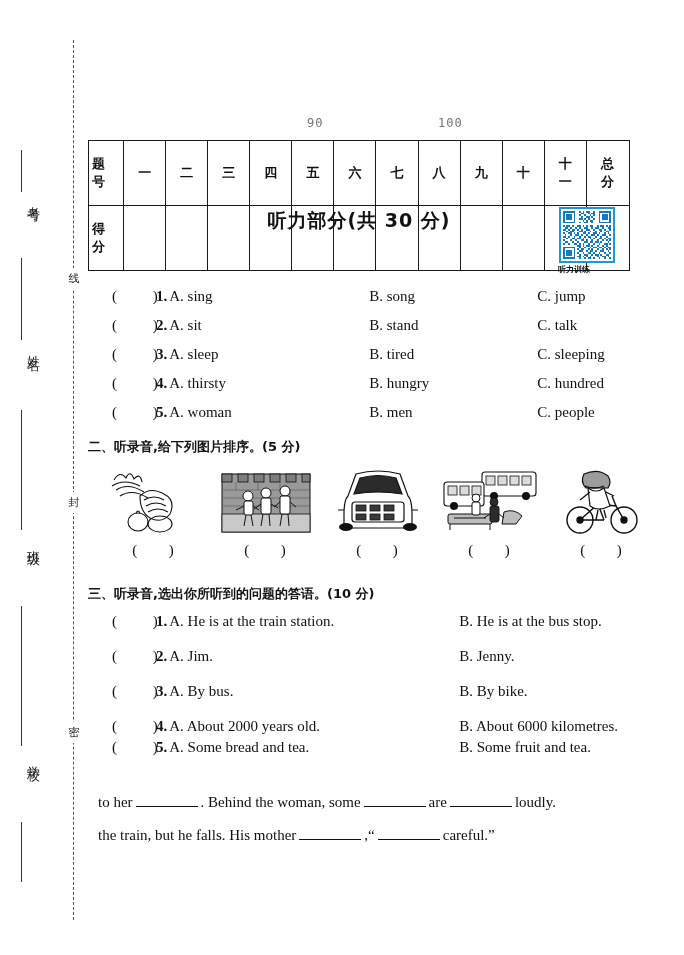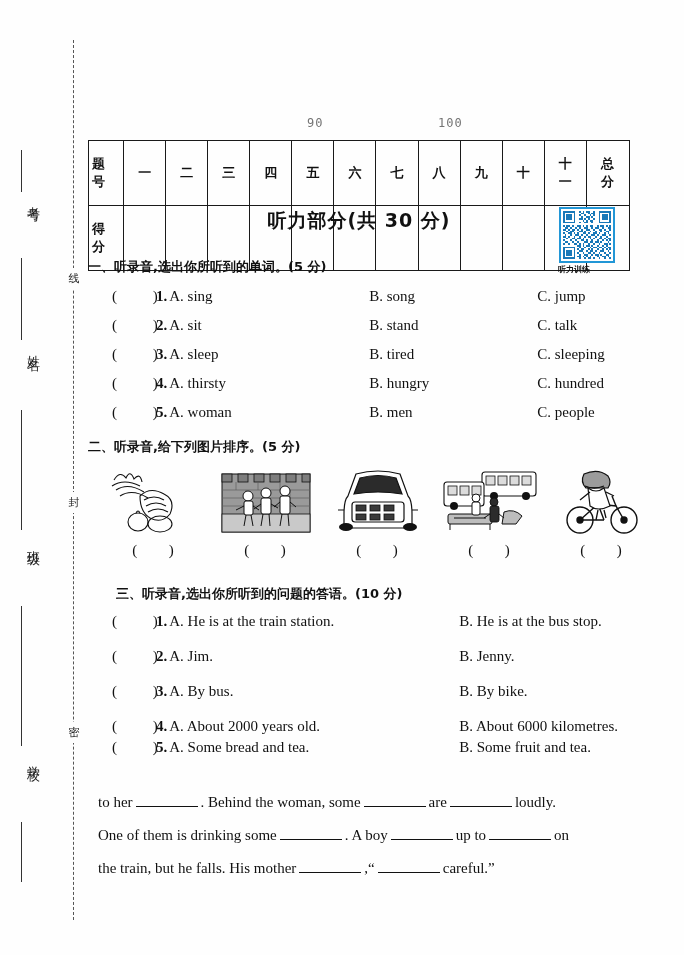--- a/index.html
+++ b/index.html
@@ -167,21 +167,21 @@
     position: absolute;
     left: 0;
     font-family: "DejaVu Sans", sans-serif;
     font-size: 13px;
     font-weight: bold;
     letter-spacing: 0px;
     white-space: nowrap;
   }
   #sec1-head { top: 258px; }
   #sec2-head { top: 438px; }
-  #sec3-head { top: 585px; margin-left: 28px; }
+  #sec3-head { top: 585px; }
   #sec4-head { top: 763px; }
 
   
   .choice-row {
     position: absolute;
     left: 24px;
     width: 530px;
     height: 28px;
     font-size: 15px;
     white-space: nowrap;
@@ -527,21 +527,20 @@
           <rect x="15" y="27" width="2" height="1"></rect>
             <rect x="18" y="27" width="1" height="1"></rect>
           <rect x="21" y="27" width="1" height="1"></rect>
             <rect x="24" y="27" width="1" height="1"></rect>
           <rect x="27" y="27" width="1" height="1"></rect>
         </g>
       </svg>
       <div id="qr-caption">听力训练</div>
     </div>
 
-    <div class="sec-head" id="sec1-head">一、听录音,选出你所听到的单词。(5 分)</div>
 
     <div class="choice-row s1" style="top:288px;">
       <span class="ch-bracket">(    )</span><span class="ch-num">1.</span><span class="ch-opt opt-a">A. sing</span><span class="ch-opt opt-b">B. song</span><span class="ch-opt opt-c">C. jump</span>
     </div>
     <div class="choice-row s1" style="top:317px;">
       <span class="ch-bracket">(    )</span><span class="ch-num">2.</span><span class="ch-opt opt-a">A. sit</span><span class="ch-opt opt-b">B. stand</span><span class="ch-opt opt-c">C. talk</span>
     </div>
     <div class="choice-row s1" style="top:346px;">
       <span class="ch-bracket">(    )</span><span class="ch-num">3.</span><span class="ch-opt opt-a">A. sleep</span><span class="ch-opt opt-b">B. tired</span><span class="ch-opt opt-c">C. sleeping</span>
     </div>
@@ -720,21 +719,18 @@
     <div class="choice-row s3" style="top:739px;">
       <span class="ch-bracket">(    )</span><span class="ch-num">5.</span><span class="ch-opt opt-a">A. Some bread and tea.</span><span class="ch-opt opt-b">B. Some fruit and tea.</span>
     </div>
 
 
     <div id="cloze">
       <div class="cl-line">
         <span>to her</span><span class="blank b-md"></span><span>. Behind the woman, some</span><span class="blank b-md"></span><span>are</span><span class="blank b-md"></span><span>loudly.</span>
       </div>
       <div class="cl-line">
-        <span>One of them is drinking some</span><span class="blank b-md"></span><span>. A boy</span><span class="blank b-md"></span><span>up to</span><span class="blank b-md"></span><span>on</span>
-      </div>
-      <div class="cl-line">
         <span>the train, but he falls. His mother</span><span class="blank b-md"></span><span>,“</span><span class="blank b-md"></span><span>careful.”</span>
       </div>
     </div>
 
   </div>
 </div>
 
 </body></html>

